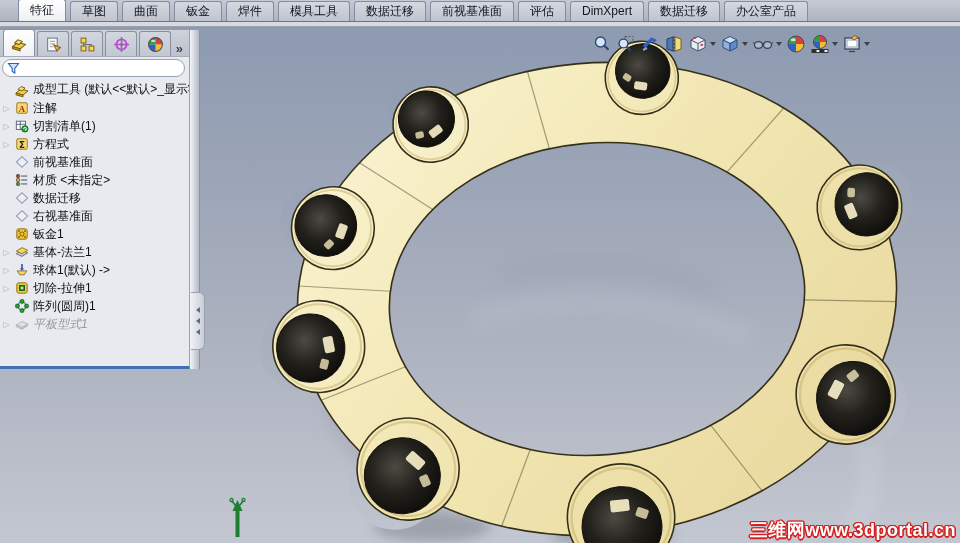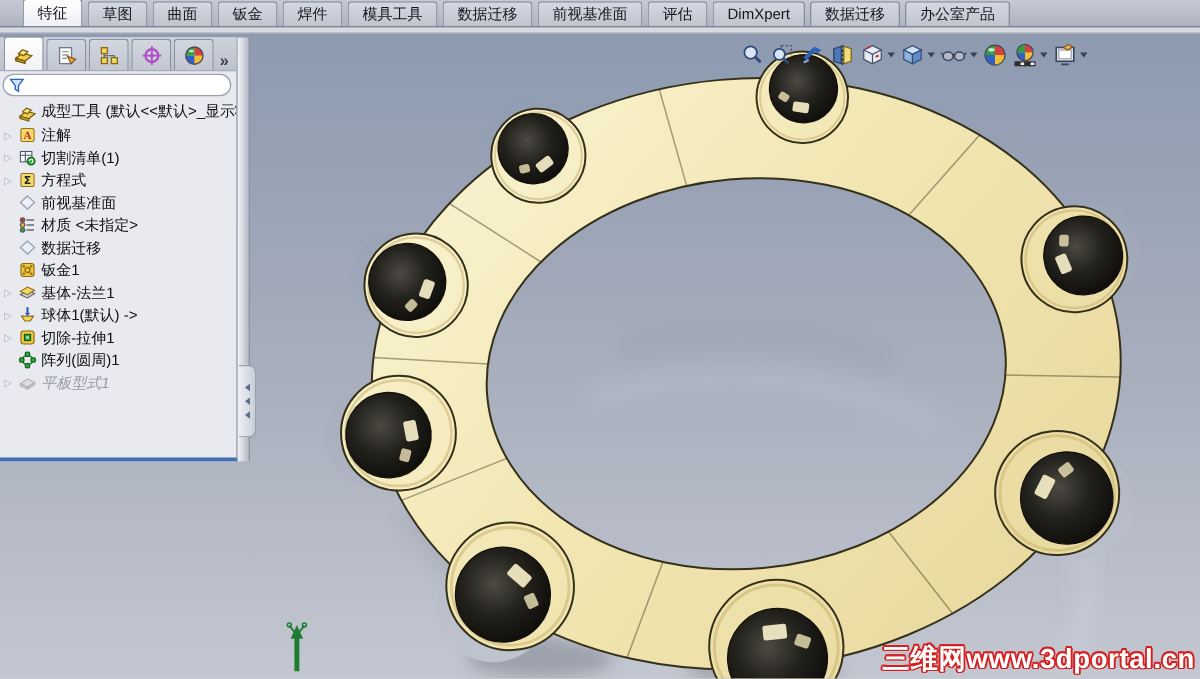--- a/index.html
+++ b/index.html
@@ -17,21 +17,21 @@
   .cmdstrip{position:absolute;left:0;top:22px;width:960px;height:5px;background:#d7dae1;border-bottom:1px solid #9aa0ac;box-sizing:border-box;}
   
   .viewport{position:absolute;left:0;top:27px;width:960px;height:516px;}
   .viewport svg.scene{position:absolute;left:0;top:0;}
   
   .headsup{position:absolute;left:590px;top:6px;display:flex;align-items:center;}
   .hbtn{display:flex;align-items:center;height:22px;padding:0 2px;border-radius:3px;cursor:default;}
   .caret{width:0;height:0;border-left:3px solid transparent;border-right:3px solid transparent;
          border-top:4px solid #39414f;margin-left:2px;}
   
-  .watermark{position:absolute;right:4px;bottom:1px;font-size:22px;font-weight:bold;letter-spacing:.5px;
+  .watermark{position:absolute;right:4px;bottom:1px;font-size:18px;font-weight:bold;letter-spacing:.5px;
     color:#ffffff;
     text-shadow:-1.5px 0 #d42020,1.5px 0 #d42020,0 -1.5px #d42020,0 1.5px #d42020,
                 -1px -1px #d42020,1px 1px #d42020,-1px 1px #d42020,1px -1px #d42020;}
   
   .triad{position:absolute;left:224px;top:468px;}
   
   .panel{position:absolute;left:0;top:3px;width:189px;height:336px;background:#e8eaef;
          border-right:1px solid #9aa0ae;border-bottom:3px solid #3f6fb5;box-sizing:content-box;z-index:5;}
   .edge{position:absolute;left:190px;top:3px;width:9px;height:339px;
         background:linear-gradient(90deg,#f3f5f8,#b4b9c5);border-right:1px solid #8e94a2;z-index:4;}
@@ -441,20 +441,29 @@
               <svg width="14" height="14" viewBox="0 0 16 16">
                 <polygon points="8,2 14.5,8 8,14 1.5,8" fill="#eef2f8" fill-opacity=".6" stroke="#98a2b4" stroke-width="1.2"></polygon>
               </svg>
             </span>
           <span class="tlabel">数据迁移</span>
         </div>
         <div class="trow">
           <span class="texp"></span>
           <span class="ticon">
               <svg width="14" height="14" viewBox="0 0 16 16">
+                <polygon points="8,2 14.5,8 8,14 1.5,8" fill="#eef2f8" fill-opacity=".6" stroke="#98a2b4" stroke-width="1.2"></polygon>
+              </svg>
+            </span>
+          <span class="tlabel">右视基准面</span>
+        </div>
+        <div class="trow">
+          <span class="texp"></span>
+          <span class="ticon">
+              <svg width="14" height="14" viewBox="0 0 16 16">
                 <rect x="2" y="2" width="12" height="12" rx="2.5" fill="#f0c63c" stroke="#8a6a10"></rect>
                 <circle cx="8" cy="8" r="2.3" fill="none" stroke="#8a6a10" stroke-width="1.2"></circle>
                 <rect x="3.6" y="3.6" width="2" height="2" fill="#8a6a10"></rect>
                 <rect x="10.4" y="3.6" width="2" height="2" fill="#8a6a10"></rect>
                 <rect x="3.6" y="10.4" width="2" height="2" fill="#8a6a10"></rect>
                 <rect x="10.4" y="10.4" width="2" height="2" fill="#8a6a10"></rect>
               </svg>
             </span>
           <span class="tlabel">钣金1</span>
         </div>

